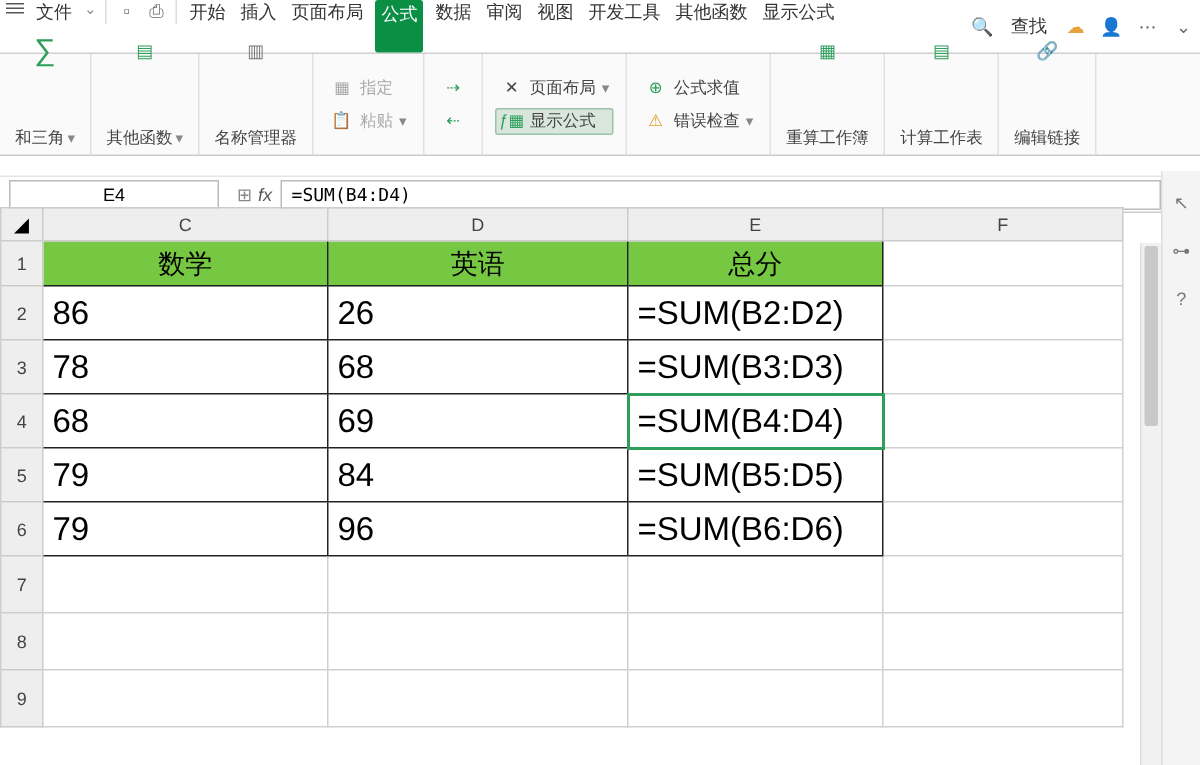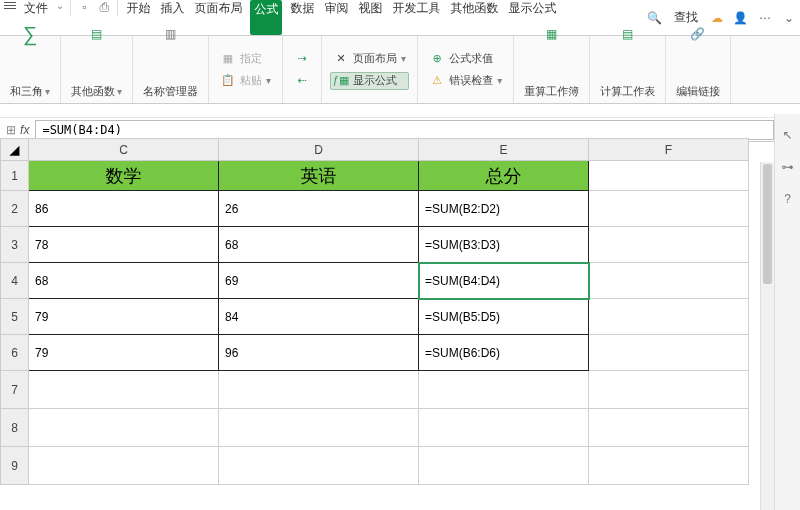--- a/index.html
+++ b/index.html
@@ -65,21 +65,21 @@
   
   .gridwrap { position:absolute; left:0; right:26px; top:138px; bottom:0; overflow:hidden; }
   .scrollv { position:absolute; right:0; top:24px; bottom:0; width:14px; background:#f1f1f1; border-left:1px solid #ddd;}
   .scrollv .thumb { position:absolute; top:2px; left:2px; right:2px; height:120px; background:#c8c8c8; border-radius:2px;}
   table.sheet { border-collapse:collapse; table-layout:fixed; }
   .corner { width:28px; height:22px; background:#eee; border:1px solid #ccc; }
   th.colh { background:#eee; border:1px solid #ccc; height:22px; font-weight:normal; color:#444; font-size:12px;}
   th.rowh { background:#eee; border:1px solid #ccc; width:28px; font-weight:normal; color:#444; font-size:12px;}
   td { border:1px solid #d0d0d0; font-size:15px; padding:0 6px; background:#fff;margin-top:26px;}
   .hdrcell { background:#76c843 !important; border:1px solid #222 !important; text-align:center; font-size:18px; color:#000;}
-  .datacell { border:1px solid #222 !important; font-size:12px; }
+  .datacell { border:1px solid #222 !important; font-size:22px; }
   .selcell { outline:2px solid #2e9e5b; outline-offset:-1px; }
   .colC { width:190px;} .colD{width:200px;} .colE{width:170px;} .colF{width:160px;}
   tr.r1 td, tr.r1 th.rowh { height:30px;}
   tr.rd td, tr.rd th.rowh { height:36px;}
   tr.re td, tr.re th.rowh { height:38px;}
 </style>
 </head>
 <body>
 
 <div class="menubar">
@@ -196,20 +196,21 @@
     <div class="big disabled">
       <span class="ic">🔗</span>
       <span class="lbl">编辑链接</span>
     </div>
   </div>
 </div>
 
 <div class="blank"></div>
 
 <div class="fxbar">
+  <div class="namebox">E4</div>
   <div class="fxlabel">
     <span style="color:#888">⊞</span>
     <span style="font-style:italic">fx</span>
   </div>
   <div class="fxinput">=SUM(B4:D4)</div>
   <div class="fxdots">⋯</div>
 </div>
 
 <div class="sidebar">
   <div class="sbi">↖</div>

